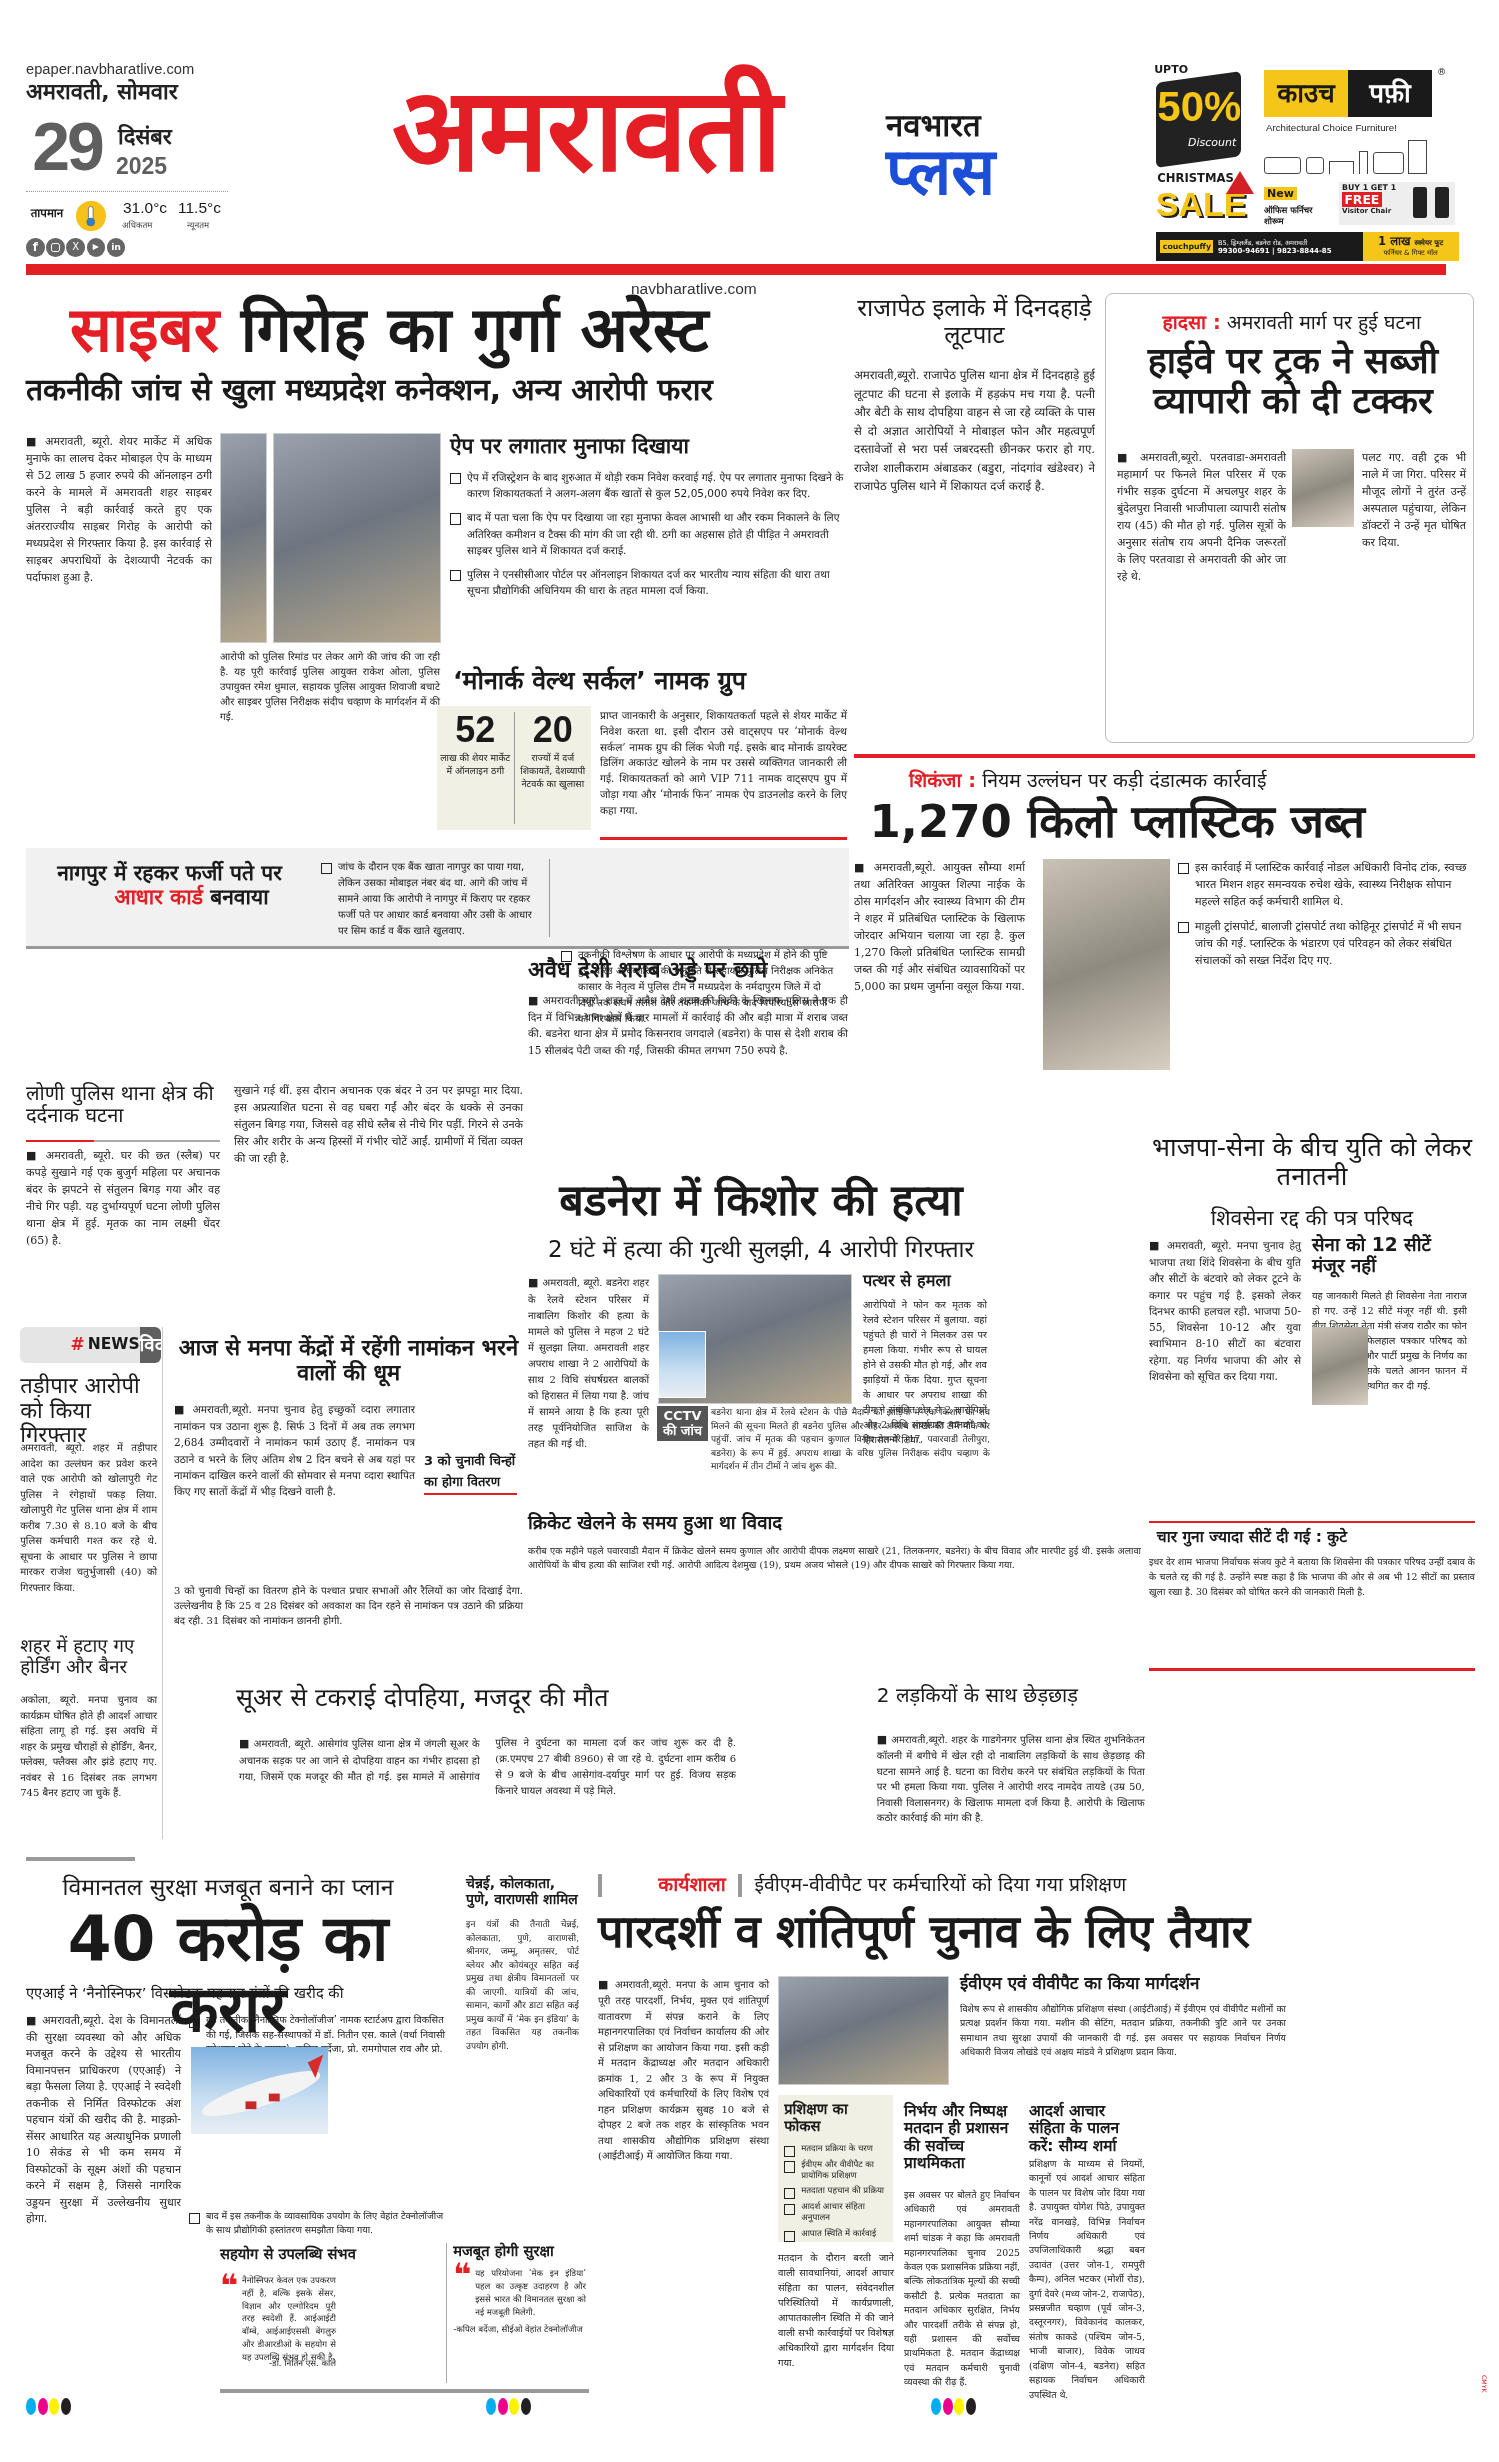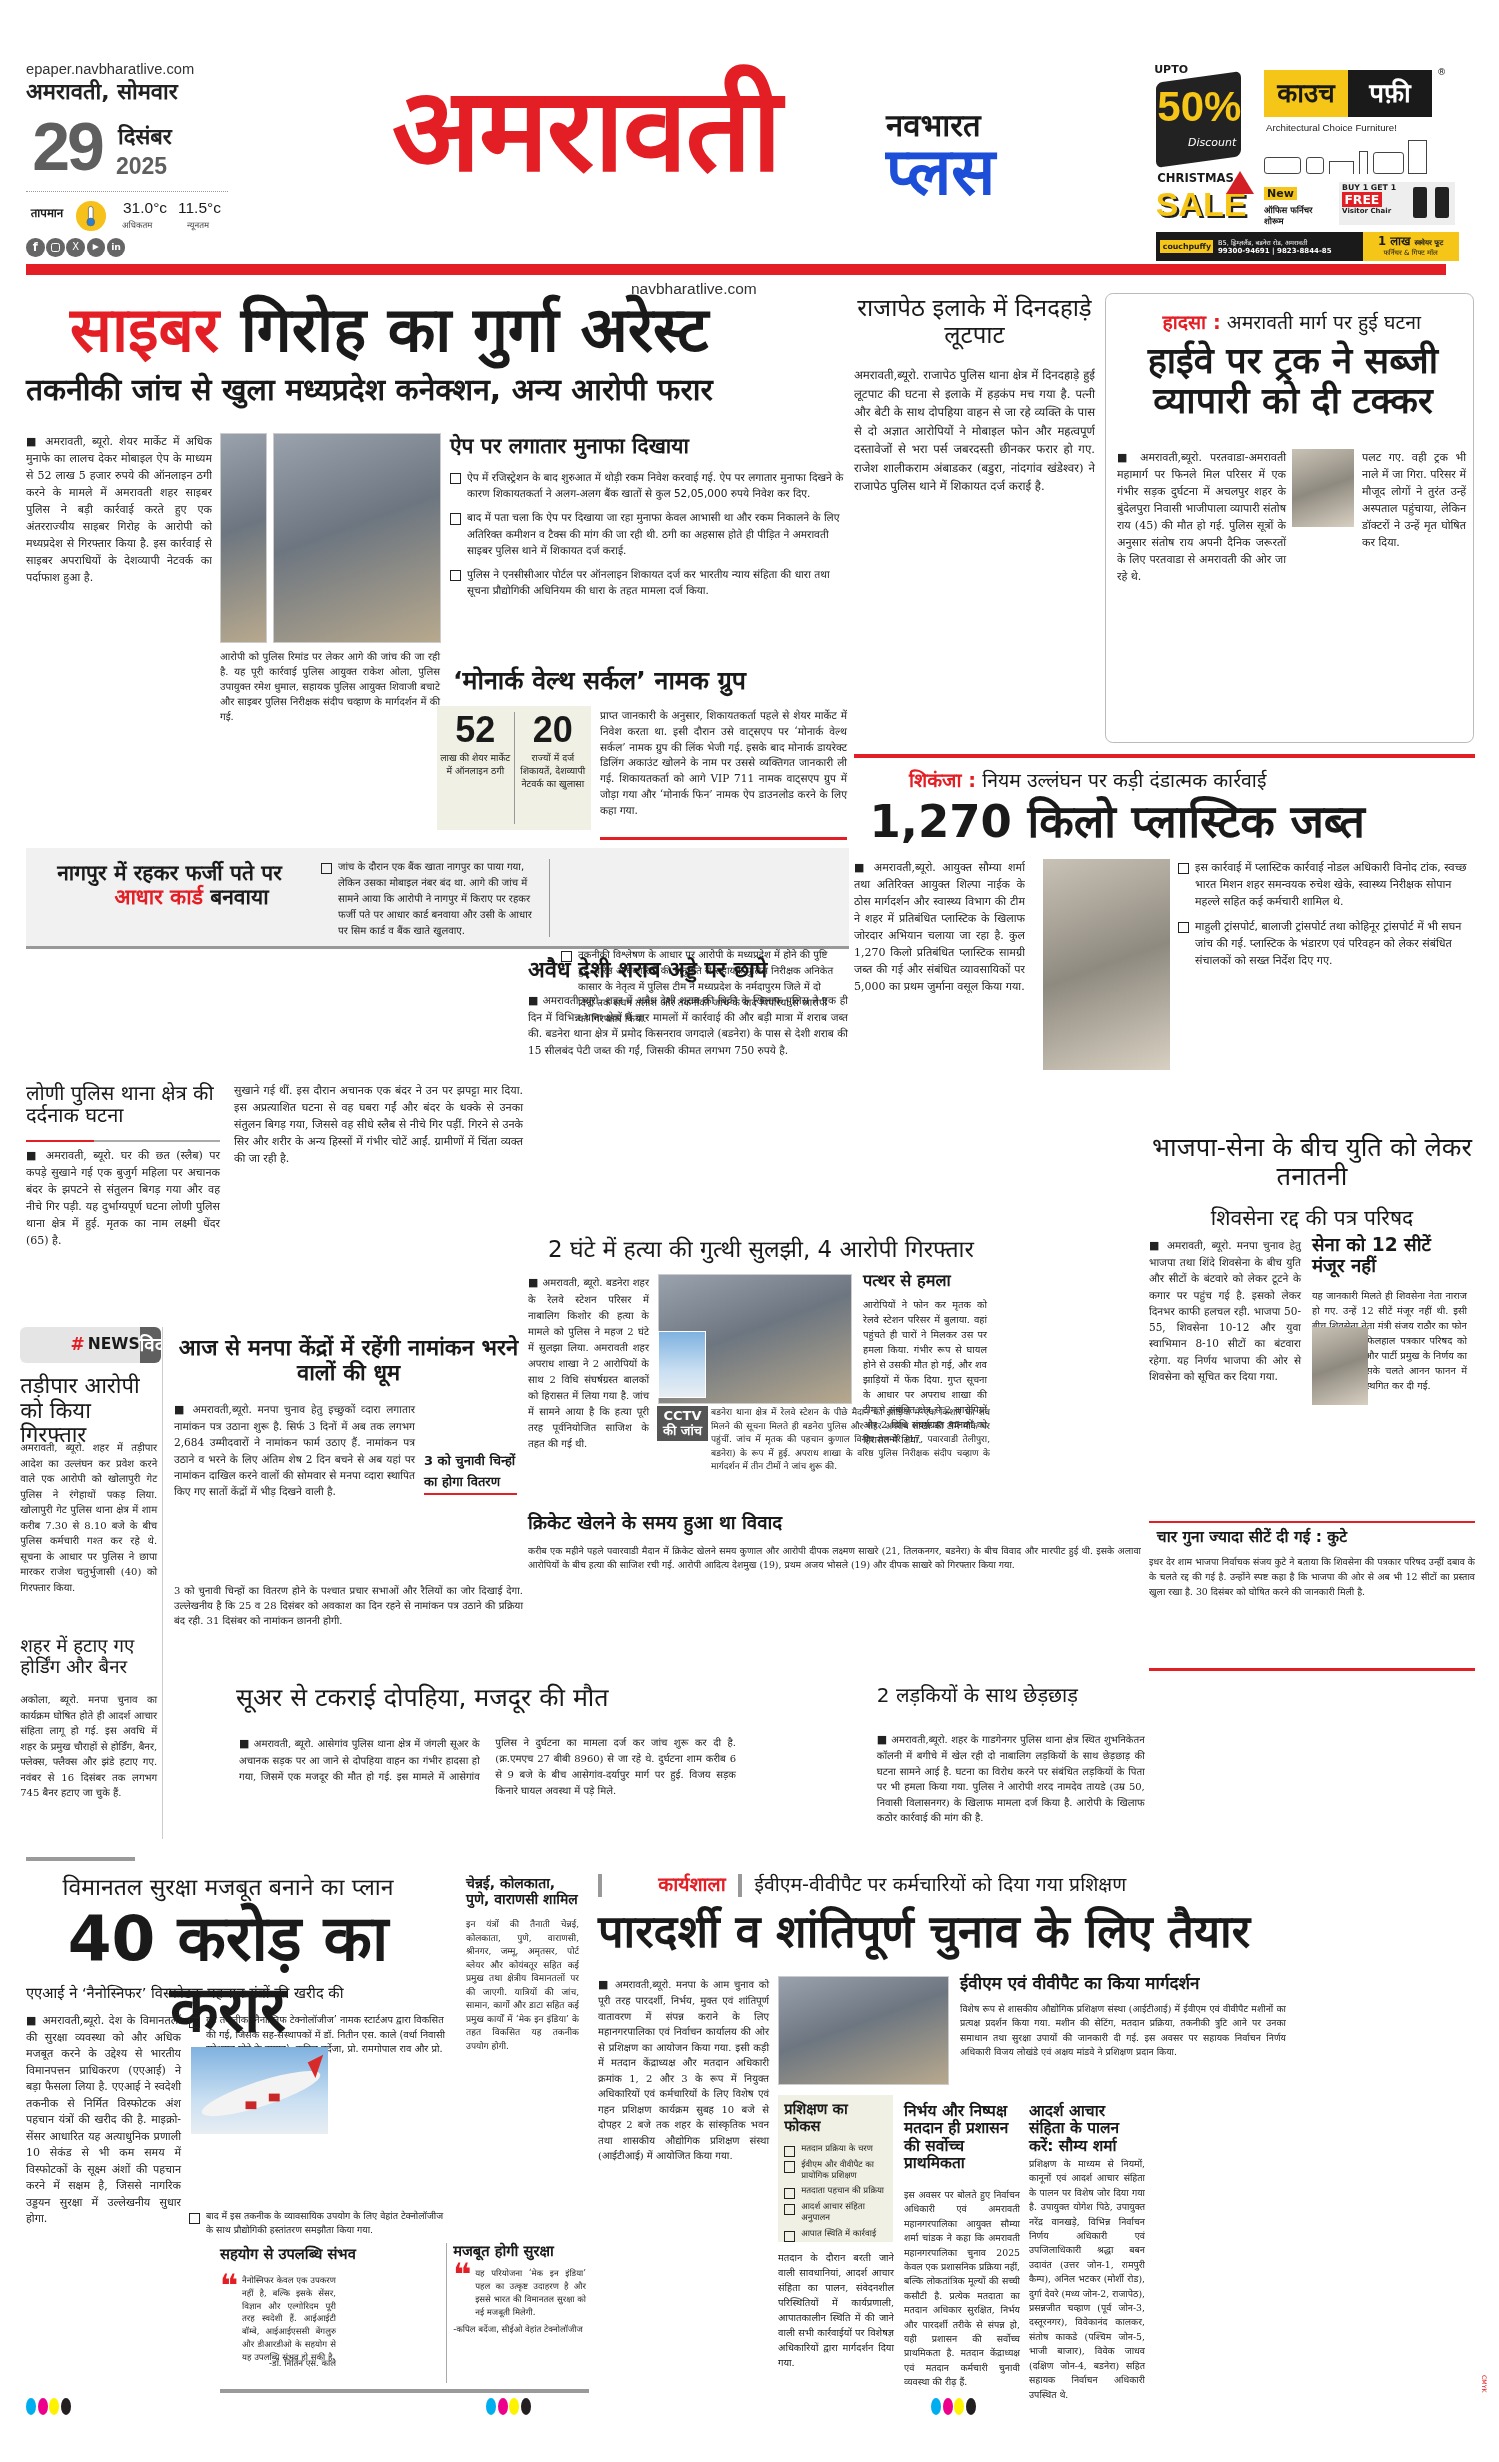--- a/index.html
+++ b/index.html
@@ -184,20 +184,21 @@
   <div class="abs body-txt bul" style="left:0;top:189px;width:194px;font-size:11px;">अमरावती, ब्यूरो. घर की छत (स्लैब) पर कपड़े सुखाने गई एक बुजुर्ग महिला पर अचानक बंदर के झपटने से संतुलन बिगड़ गया और वह नीचे गिर पड़ी. यह दुर्भाग्यपूर्ण घटना लोणी पुलिस थाना क्षेत्र में हुई. मृतक का नाम लक्ष्मी धेंदर (65) है.</div>
   <div class="abs body-txt" style="left:208px;top:124px;width:289px;font-size:11px;">सुखाने गई थीं. इस दौरान अचानक एक बंदर ने उन पर झपट्टा मार दिया. इस अप्रत्याशित घटना से वह घबरा गईं और बंदर के धक्के से उनका संतुलन बिगड़ गया, जिससे वह सीधे स्लैब से नीचे गिर पड़ीं. गिरने से उनके सिर और शरीर के अन्य हिस्सों में गंभीर चोटें आईं. ग्रामीणों में चिंता व्यक्त की जा रही है.</div>
 </div>
 
 <div class="abs" style="left:528px;top:958px;width:322px;height:233px;">
   <div class="abs hl" style="left:0;top:0;font-size:22px;white-space:nowrap;">अवैध देशी शराब अड्डे पर छापे</div>
   <div class="abs body-txt bul" style="left:0;top:34px;width:320px;font-size:10.5px;">अमरावती,ब्यूरो. शहर में अवैध देशी शराब की बिक्री के खिलाफ पुलिस ने एक ही दिन में विभिन्न थाना क्षेत्रों में चार मामलों में कार्रवाई की और बड़ी मात्रा में शराब जब्त की. बडनेरा थाना क्षेत्र में प्रमोद किसनराव जगदाले (बडनेरा) के पास से देशी शराब की 15 सीलबंद पेटी जब्त की गईं, जिसकी कीमत लगभग 750 रुपये है.</div>
 </div>
 
 <div class="abs" style="left:528px;top:1176px;width:621px;height:341px;">
+  <div class="abs hl" style="left:0;top:0;width:466px;font-size:43px;text-align:center;">बडनेरा में किशोर की हत्या</div>
   <div class="abs" style="left:0;top:56px;width:466px;font-size:23px;text-align:center;">2 घंटे में हत्या की गुत्थी सुलझी, 4 आरोपी गिरफ्तार</div>
   <div class="abs body-txt bul" style="left:0;top:98px;width:121px;font-size:10px;line-height:1.6;">अमरावती, ब्यूरो. बडनेरा शहर के रेलवे स्टेशन परिसर में नाबालिग किशोर की हत्या के मामले को पुलिस ने महज 2 घंटे में सुलझा लिया. अमरावती शहर अपराध शाखा ने 2 आरोपियों के साथ 2 विधि संघर्षग्रस्त बालकों को हिरासत में लिया गया है. जांच में सामने आया है कि हत्या पूरी तरह पूर्वनियोजित साजिश के तहत की गई थी.</div>
   <div class="abs photo" style="left:130px;top:98px;width:194px;height:130px;"></div>
   <div class="abs photo3" style="left:130px;top:155px;width:48px;height:67px;border:1.6px solid #fff;"></div>
   <div class="abs hl" style="left:129px;top:230px;width:51px;background:#555;color:#fff;font-size:13px;text-align:center;padding:3.1px 1.6px;">CCTV की जांच</div>
   <div class="abs body-txt" style="left:183px;top:230px;width:279px;font-size:9px;line-height:1.5;">बडनेरा थाना क्षेत्र में रेलवे स्टेशन के पीछे मैदान की झाड़ियों में एक किशोर का शव मिलने की सूचना मिलते ही बडनेरा पुलिस और शहर अपराध शाखा की टीमें मौके पर पहुंचीं. जांच में मृतक की पहचान कुणाल विनोद तेलमोरे (17, पवारवाडी तेलीपुरा, बडनेरा) के रूप में हुई. अपराध शाखा के वरिष्ठ पुलिस निरीक्षक संदीप चव्हाण के मार्गदर्शन में तीन टीमों ने जांच शुरू की.</div>
   <div class="abs hl" style="left:335px;top:96px;font-size:16.3px;">पत्थर से हमला</div>
   <div class="abs body-txt" style="left:335px;top:121px;width:124px;font-size:9.7px;line-height:1.55;">आरोपियों ने फोन कर मृतक को रेलवे स्टेशन परिसर में बुलाया. वहां पहुंचते ही चारों ने मिलकर उस पर हमला किया. गंभीर रूप से घायल होने से उसकी मौत हो गई, और शव झाड़ियों में फेंक दिया. गुप्त सूचना के आधार पर अपराध शाखा की टीम ने संबंधित क्षेत्र से 2 आरोपियों और 2 विधि संघर्षग्रस्त बालकों को हिरासत में लिया.</div>
 </div>
 

